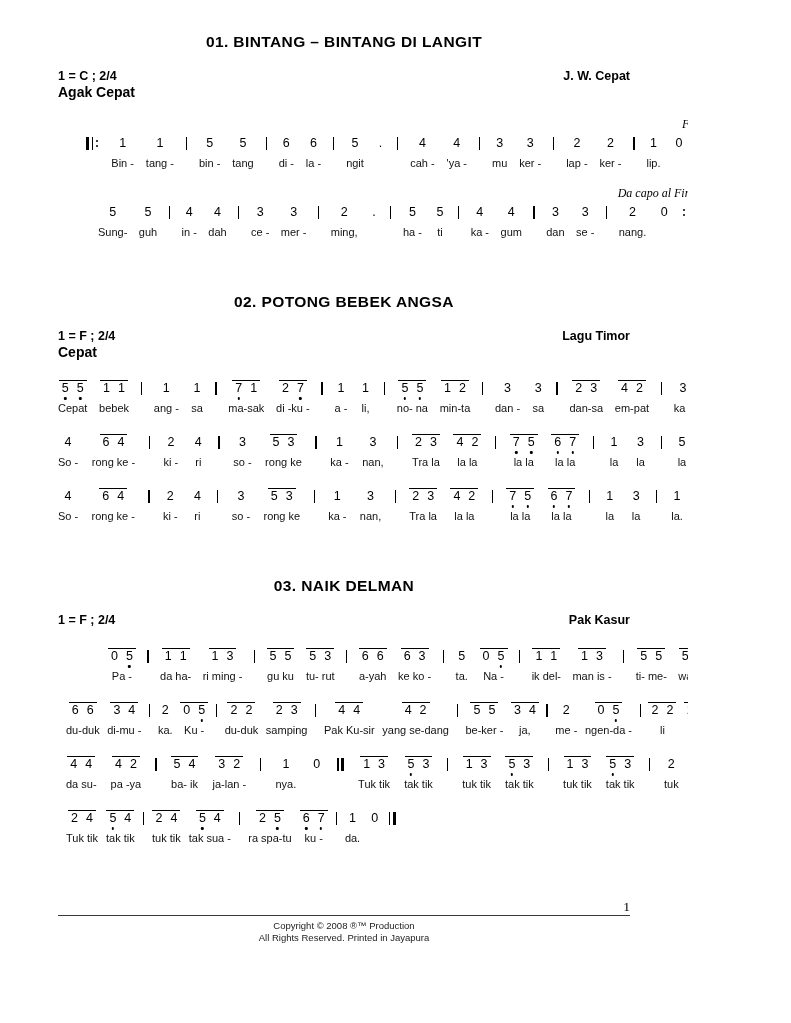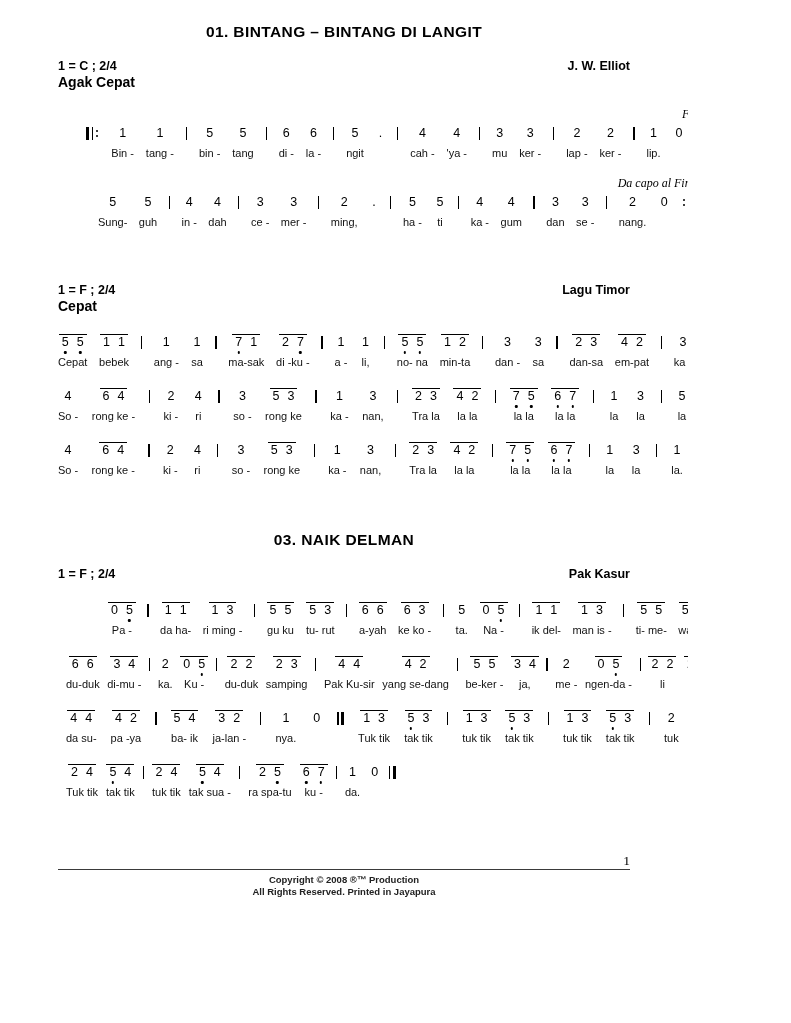--- a/index.html
+++ b/index.html
@@ -1,19 +1,19 @@
 <!DOCTYPE html>
 <html><head>
 <meta charset="utf-8">
 <style>
   html,body{margin:0;padding:0;background:#fff;}
   .page{
     width:688px;height:1023px;box-sizing:border-box;
     background:#fff;color:#000;
-    padding:23px 58px 0 58px;
+    padding:33px 58px 0 58px;
     font-family:"Liberation Sans",sans-serif;
     overflow:hidden;position:relative;
   }
   .song{margin-bottom:55px;}
   .song-title{
     font-size:15.5px;font-weight:700;text-align:center;
     letter-spacing:.4px;line-height:17px;
   }
   .meta-row{
     display:flex;justify-content:space-between;
@@ -44,32 +44,32 @@
   .bl{width:1.3px;height:13px;background:#000;display:inline-block;}
   .bl.thick{width:3px;}
   .rdots{display:inline-flex;flex-direction:column;gap:3.5px;margin:0 1px;}
   .rdot{width:2.2px;height:2.2px;background:#000;border-radius:50%;}
   .footer{margin-top:30px;}
   .page-num{
     font-family:"Liberation Serif",serif;font-size:13.5px;
     text-align:right;padding-right:0px;line-height:15px;
   }
   .rule{border-top:1.6px solid #3a3a3a;margin-top:1px;}
-  .copyright{margin-top:4px;text-align:center;font-size:9.5px;line-height:12px;color:#222;font-weight:bold;}
+  .copyright{margin-top:4px;text-align:center;font-size:9.5px;line-height:12px;color:#222;}
 </style>
 </head>
 <body>
 
 <div class="page">
   <div id="songs-root">
       <section class="song">
         <div class="song-title">01. BINTANG – BINTANG DI LANGIT</div>
         <div class="meta-row">
           <span class="key-time">1 = C ; 2/4</span>
-          <span class="credit">J. W. Elliot</span>
+          <span class="credit">J. W. Cepat</span>
         </div>
         <div class="tempo">Agak Cepat</div>
         <div class="system" style="margin-left: 28px;">
           <div class="mark" style="width: 618px;">Fine</div>
           <div class="cols" style="width: 618px;">
             <div class="col bar">
               <div class="note">
                 <span class="barwrap">
                   <span class="bl thick"></span>
                   <span class="bl"></span>
@@ -473,20 +473,21 @@
                   <span class="bl"></span>
                   <span class="bl thick"></span>
                 </span>
               </div>
               <div class="lyric"></div>
             </div>
           </div>
         </div>
       </section>
       <section class="song">
+        <div class="song-title">02. POTONG BEBEK ANGSA</div>
         <div class="meta-row">
           <span class="key-time">1 = F ; 2/4</span>
           <span class="credit">Lagu Timor</span>
         </div>
         <div class="tempo">Cepat</div>
         <div class="system" style="margin-left: 0px;">
           <div class="cols" style="width: 672px;">
             <div class="col">
               <div class="note">
                 <span class="grp beam">

